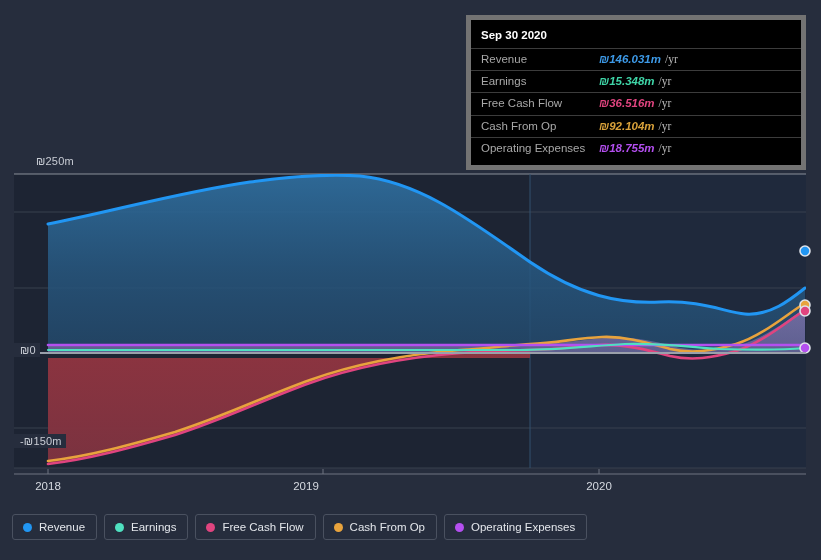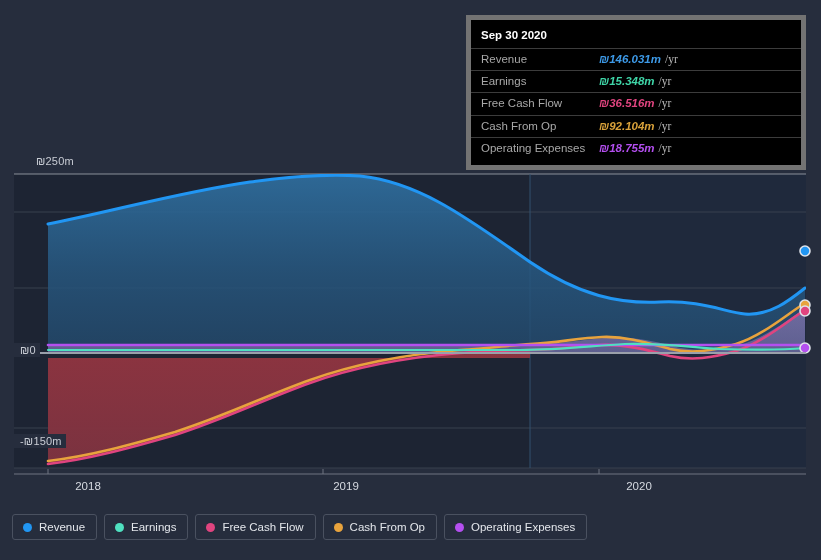--- a/index.html
+++ b/index.html
@@ -43,21 +43,20 @@
   #y-label-zero  { left: 12px; top: 343px; }
   #y-label-bot   { left: 12px; top: 434px; z-index: 3; }
 
   .x-axis-label {
     position: absolute;
     font-size: 11.5px;
     color: #d5d9e0;
     top: 480px;
     transform: translateX(-50%);
     white-space: nowrap;
-    margin-left: 40px;
   }
 
   
   #tooltip {
     position: absolute;
     left: 466px;
     top: 15px;
     width: 340px;
     background: #000000;
     border: 5px solid #737373;

